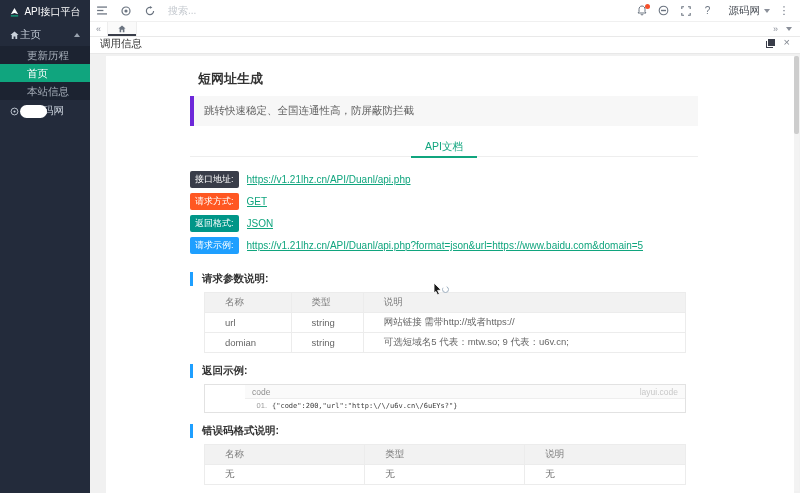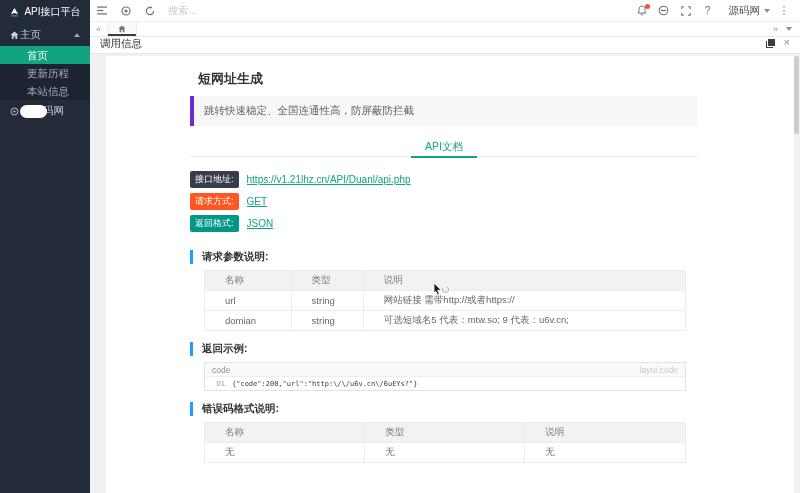--- a/index.html
+++ b/index.html
@@ -91,21 +91,21 @@
   .sec-h { margin:11px 0 6px; font-size:10.5px; font-weight:bold; color:#333;
            border-left:3px solid #1e9fff; padding-left:9px; }
   table.doc-t { width:482px; margin-left:14px; border-collapse:collapse; font-size:9.5px; color:#666;
                 table-layout:fixed; }
   table.doc-t th { background:#f2f2f2; font-weight:normal; color:#7b7b7b; text-align:left; }
   table.doc-t th, table.doc-t td { border:1px solid #ececec; padding:3px 20px; overflow:hidden;
                                    white-space:nowrap; }
   .t1 col:nth-child(1){width:18%;} .t1 col:nth-child(2){width:15%;} .t1 col:nth-child(3){width:67%;}
   .t2 col:nth-child(1){width:33.3%;} .t2 col:nth-child(2){width:33.3%;} .t2 col:nth-child(3){width:33.4%;}
 
-  .code-box { margin:2px 12px 8px 14px; border:1px solid #e2e2e2; background:#fff; }
+  .code-box { margin:2px 12px 8px 14px; border:1px solid #e2e2e2; background:#fff;padding-left:40px; }
   .code-head { height:14px; background:#fafafa; border-bottom:1px solid #eee; display:flex;
                align-items:center; padding:0 7px; font-size:8.5px; color:#8f8f8f; }
   .code-head .cap-r { margin-left:auto; color:#c8c8c8; }
   .code-body { display:flex; padding:3px 0 2px; }
   .gutter { width:27px; min-width:27px; text-align:right; padding-right:5px; font-size:7.5px; color:#9a9a9a;
             font-family:Liberation Sans, sans-serif; line-height:8.4px; }
   .code-pre { margin:0; flex:1; font-family:"DejaVu Sans Mono", monospace; font-size:7px;
               line-height:8.4px; color:#3b3b3b; white-space:pre; overflow:hidden; }
 
   
@@ -129,22 +129,22 @@
 
     <div class="menu-parent">
       <svg width="9" height="9" viewBox="0 0 10 10">
         <path d="M5 0.5 L9.5 4.5 H8 V9 H6 V6 H4 V9 H2 V4.5 H0.5 Z" fill="#c8d0da"></path>
       </svg>
       <span>主页</span>
       <i class="caret-up"></i>
     </div>
 
     <div class="submenu">
+      <div class="submenu-item">更新历程</div>
       <div class="submenu-item active">首页</div>
-      <div class="submenu-item">更新历程</div>
       <div class="submenu-item">本站信息</div>
     </div>
 
     <div class="menu-parent group2">
       <svg width="9" height="9" viewBox="0 0 10 10">
         <circle cx="5" cy="5" r="3.8" fill="none" stroke="#c8d0da" stroke-width="1"></circle>
         <circle cx="5" cy="5" r="1.2" fill="#c8d0da"></circle>
       </svg>
       <span class="censor-blob"></span>
       <span>码网</span>
@@ -239,20 +239,24 @@
             <span class="f-link">https://v1.21lhz.cn/API/Duanl/api.php</span>
           </div>
           <div class="field-row">
             <span class="badge badge-2">请求方式:</span>
             <span class="f-link">GET</span>
           </div>
           <div class="field-row">
             <span class="badge badge-1">返回格式:</span>
             <span class="f-link">JSON</span>
           </div>
+          <div class="field-row">
+            <span class="badge badge-3">请求示例:</span>
+            <span class="f-link">https://v1.21lhz.cn/API/Duanl/api.php?format=json&amp;url=https://www.baidu.com&amp;domain=5</span>
+          </div>
         </div>
 
         <div class="sec-h">请求参数说明:</div>
         <table class="doc-t t1">
           <colgroup>
               <col>
               <col>
               <col>
             </colgroup>
           <tbody>

